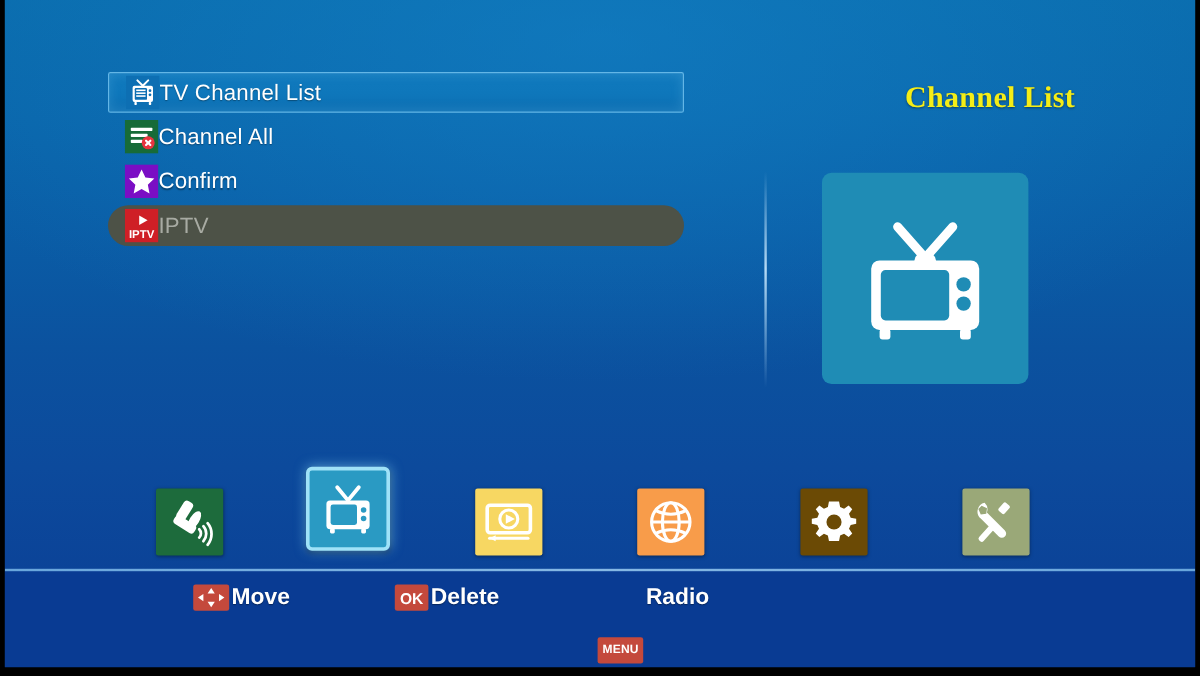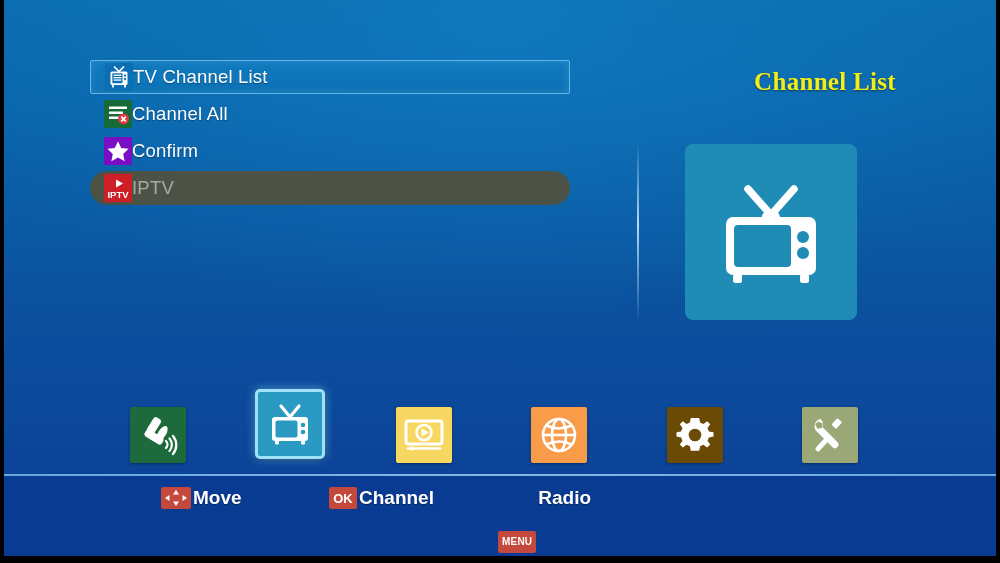--- a/index.html
+++ b/index.html
@@ -411,21 +411,21 @@
               <polygon points="2,10 6.5,7 6.5,13"></polygon>
               <polygon points="24,10 19.5,7 19.5,13"></polygon>
             </g>
           </svg>
         </span>
         <span class="help-text">Move</span>
       </div>
 
       <div class="help-item" style="left:325px;">
         <span class="help-badge ok">OK</span>
-        <span class="help-text">Channel</span>
+        <span class="help-text">Delete</span>
       </div>
 
       <div class="help-item" style="left:494px;">
         <span class="help-badge menu">MENU</span>
         <span class="help-text">Radio</span>
       </div>
 
     </div>
 
   </div>

